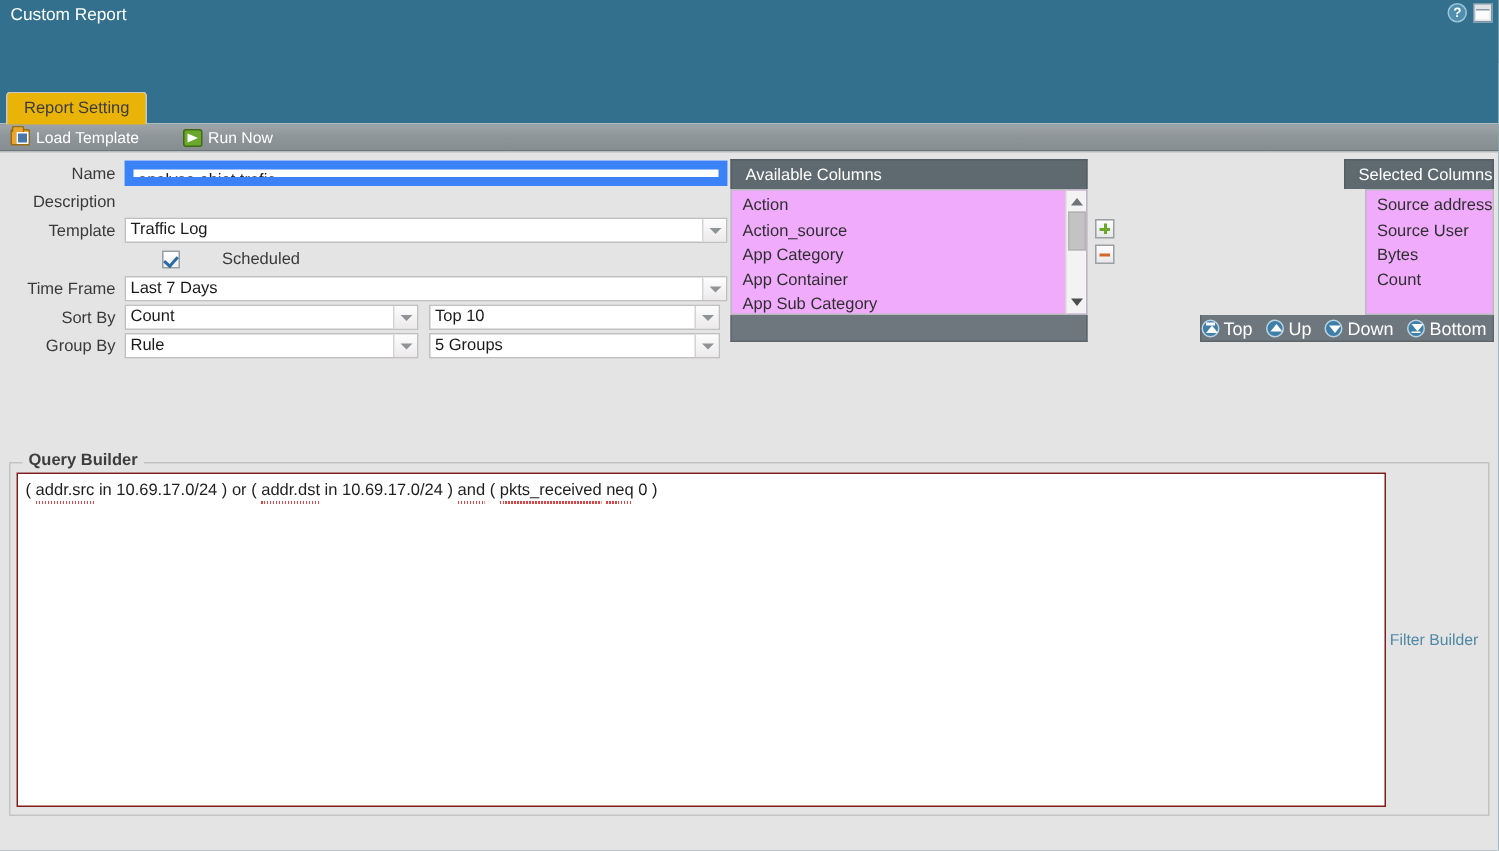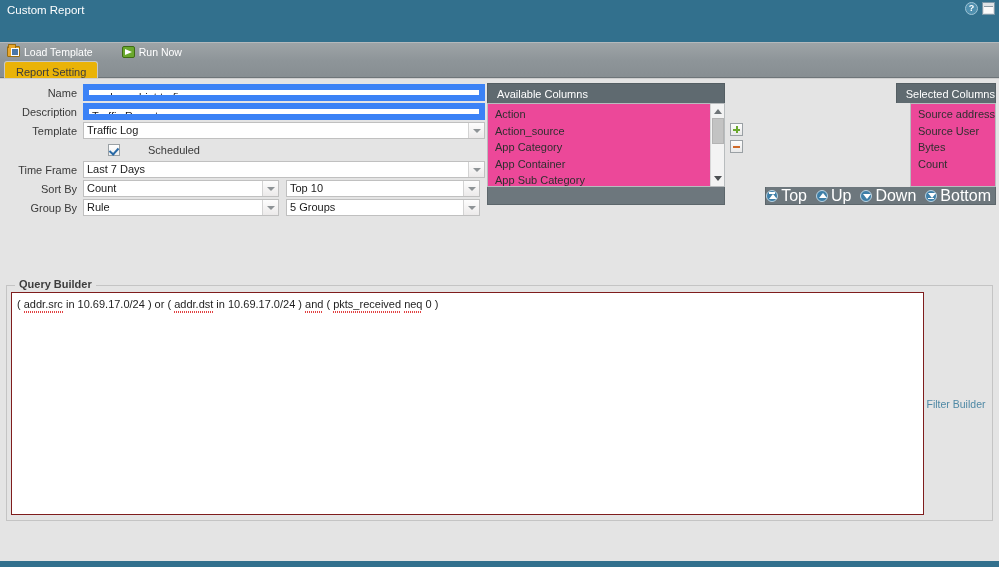--- a/index.html
+++ b/index.html
@@ -71,27 +71,28 @@
     line-height: 21px;
     font-size: 11px;
     color: #3c3c3c;
     position: relative;
     top: 1px;
     margin-top: 40px;
   }
 
   
   .toolbar {
-    height: 36px;
+    height: 19px;
     background: linear-gradient(to bottom, #9ea4a7 0%, #8e9599 50%, #878e92 100%);
     border-top: 1px solid #b4b9bc;
     border-bottom: 1px solid #6e7579;
     display: flex;
-    align-items: flex-start;
+    align-items: flex-end;
     padding-left: 6px;
+    margin-top: 40px;
   }
   .tbtn {
     display: flex; align-items: center; gap: 4px;
     height: 17px; padding: 0 6px 0 1px;
     color: #ffffff;
     font-size: 10.5px;
     margin-right: 22px;
     white-space: nowrap;
   }
   .ico-folder {
@@ -239,21 +240,21 @@
     height: 20px;
     background: #5f6a70;
     color: #ffffff;
     font-size: 11px;
     line-height: 20px;
     padding-left: 9px;
     border: 1px solid #545e63;
     border-bottom: none;
   }
   .lbody {
-    background: #ec4899;
+    background: #f0abfc;
     border: 1px solid #b8bcbe;
     height: 84px;
     display: flex;
     overflow: hidden;
   }
   .litems { flex: 1; padding-top: 2px; }
   .li {
     height: 16.5px;
     line-height: 16.5px;
     font-size: 11px;
@@ -289,21 +290,21 @@
   }
   .lfoot.with-btns {
     display: flex;
     align-items: center;
     justify-content: flex-end;
     padding-right: 4px;
     gap: 9px;
   }
   .movebtn {
     display: flex; align-items: center; gap: 3px;
-    color: #ffffff; font-size: 16px; white-space: nowrap;
+    color: #ffffff; font-size: 12px; white-space: nowrap;
   }
   .circ {
     width: 12px; height: 12px; border-radius: 50%;
     background: #3e7fa8; border: 1px solid #bcd4e2;
     position: relative; flex: none;
   }
   .circ::after {
     content: ""; position: absolute; left: 2px;
     width: 0; height: 0;
     border-left: 4px solid transparent;
@@ -450,21 +451,20 @@
 
     <div class="form-col">
 
       <div class="frow">
         <div class="flabel">Name</div>
         <div class="finput">analyse objet trafic</div>
       </div>
 
       <div class="frow">
         <div class="flabel">Description</div>
-        <div class="finput">Traffic Reports</div>
       </div>
 
       <div class="frow">
         <div class="flabel">Template</div>
         <div class="fselect">
           <span class="val">Traffic Log</span>
           <span class="caret"></span>
         </div>
       </div>
 

